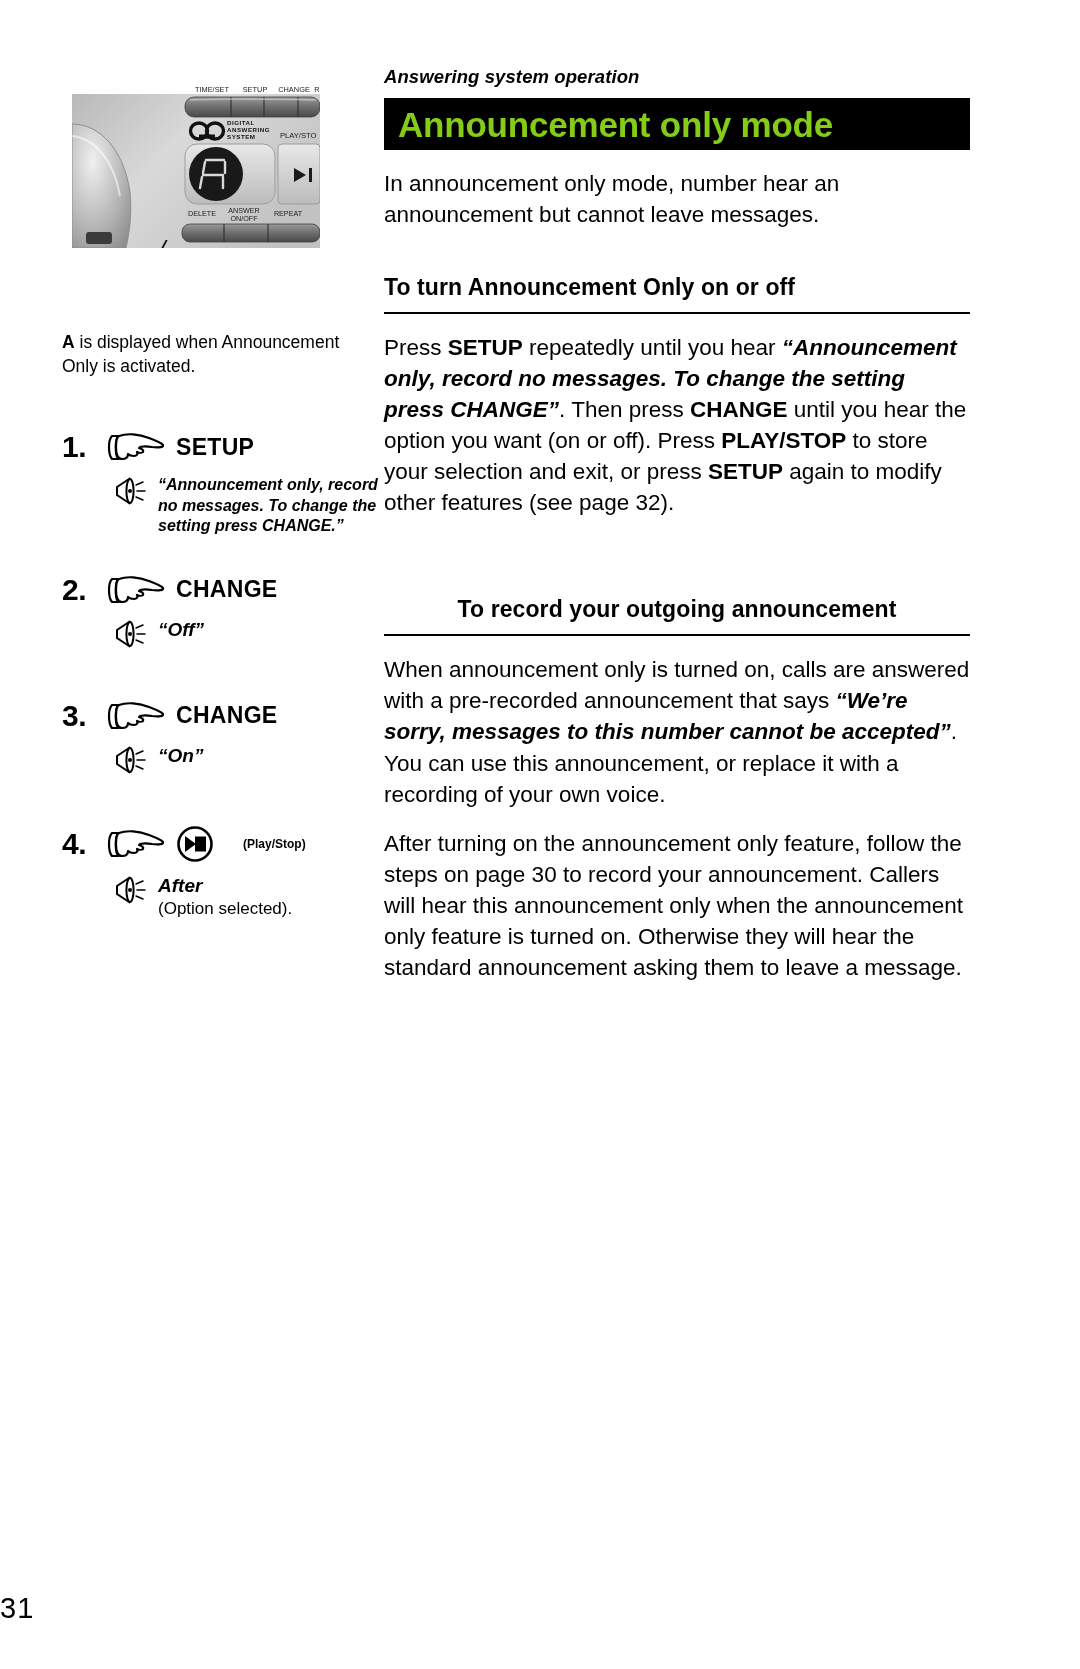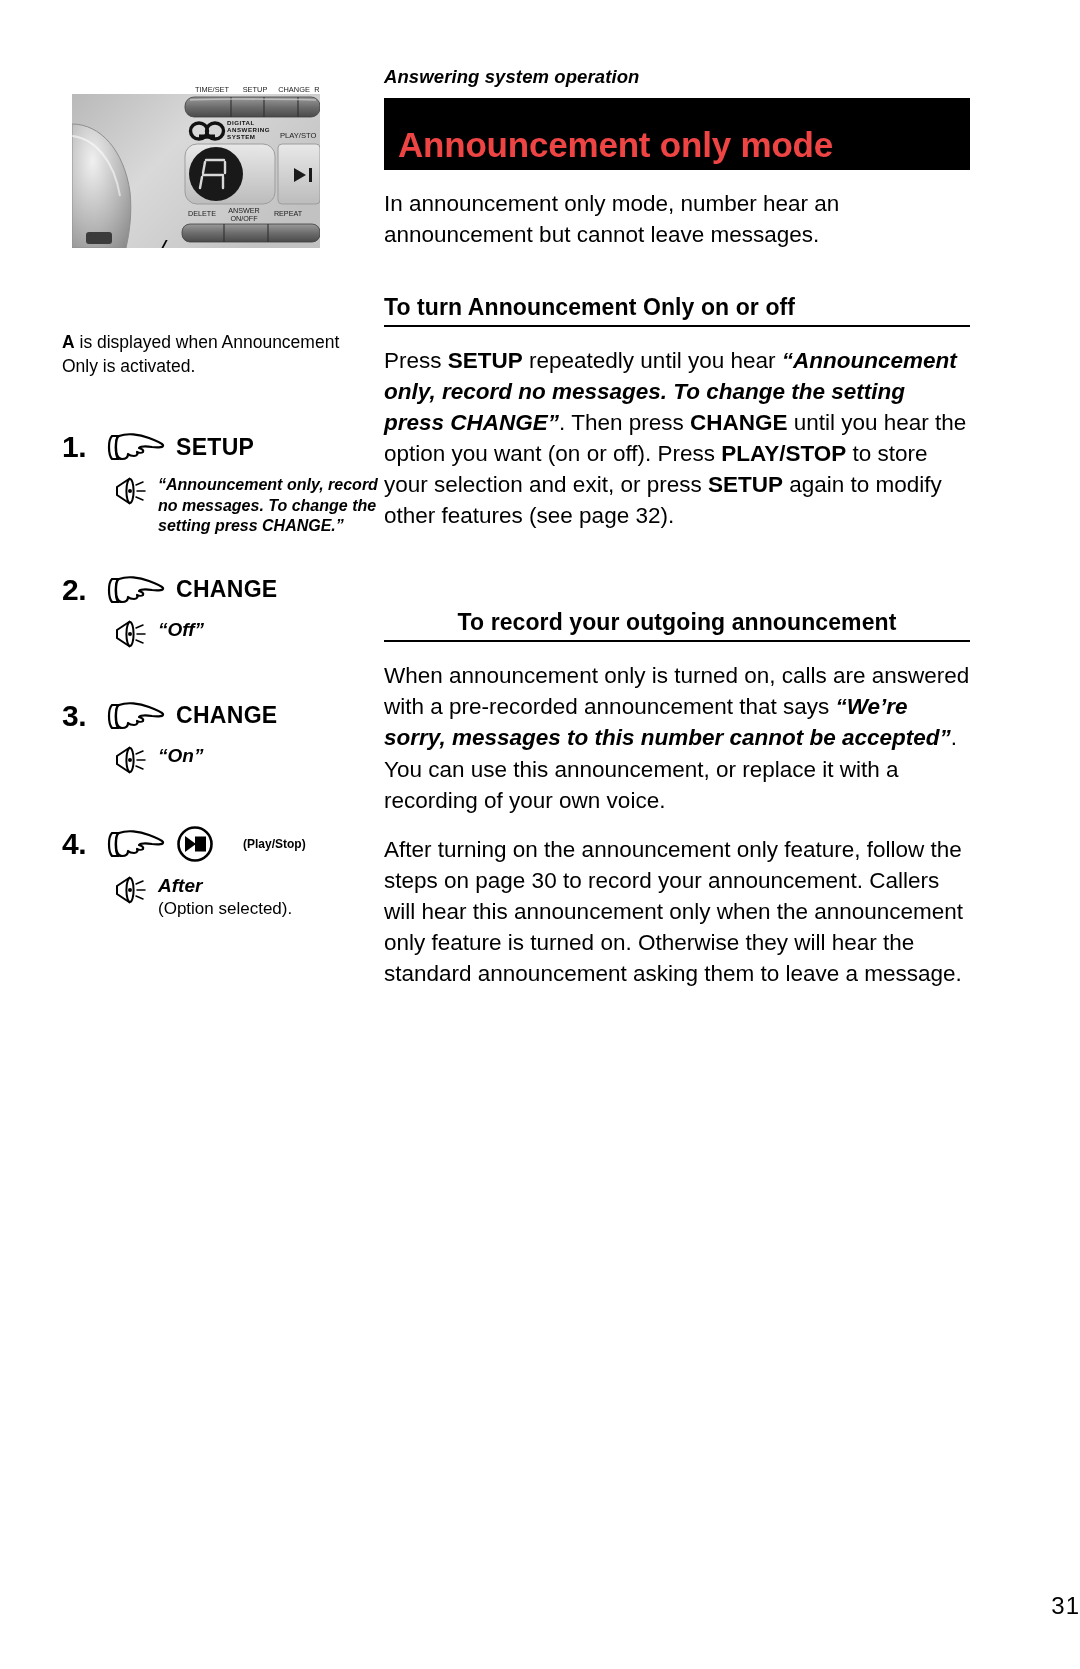--- a/index.html
+++ b/index.html
@@ -136,22 +136,22 @@
     font-size: 18.5px;
     font-style: italic;
     font-weight: bold;
     font-family: "Liberation Sans", sans-serif;
     margin-bottom: 10px;
     letter-spacing: 0.1px;
   }
 
   .title-bar {
     background: #000000;
-    color: #ef4444;
-    height: 72px;
+    color: #84cc16;
+    height: 52px;
     display: flex;
     align-items: flex-end;
     padding: 0 16px 8px 14px;
     box-sizing: border-box;
   }
   .title-bar h1 {
     margin: 0;
     font-size: 35px;
     font-weight: bold;
     font-family: "Liberation Sans", sans-serif;
@@ -164,35 +164,35 @@
     line-height: 1.38;
     font-family: "Liberation Sans", sans-serif;
     margin: 18px 0 0 0;
   }
 
   .section-head {
     font-size: 23px;
     font-weight: bold;
     font-family: "Liberation Sans", sans-serif;
     border-bottom: 2px solid #000;
-    padding-bottom: 4px;
+    padding-bottom: 11px;
     margin: 44px 0 0 0;
     letter-spacing: 0.1px;
   }
   .section-head.tight { margin-top: 44px; text-align: center; }
 
   .spacer-section { height: 34px; }
 
   .page-number {
     position: absolute;
     left: 0;
     right: 0;
     top: 1592px;
-    text-align: right;
-    font-size: 24px;
+    text-align: left;
+    font-size: 29px;
     font-family: "Liberation Sans", sans-serif;
     letter-spacing: 1px;
   }
 </style>
 </head>
 <body>
 
 <div class="page">
 
   <div class="left-col">

